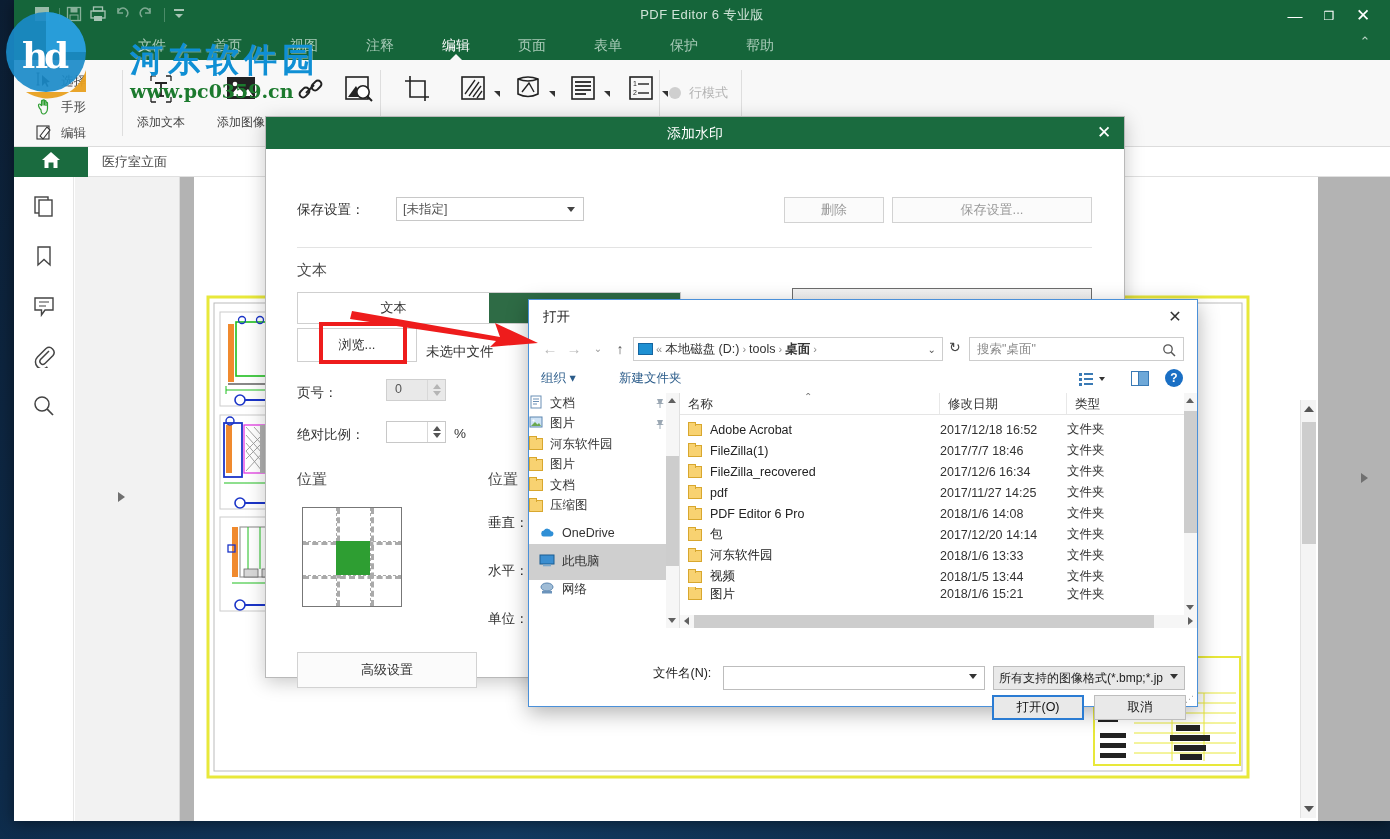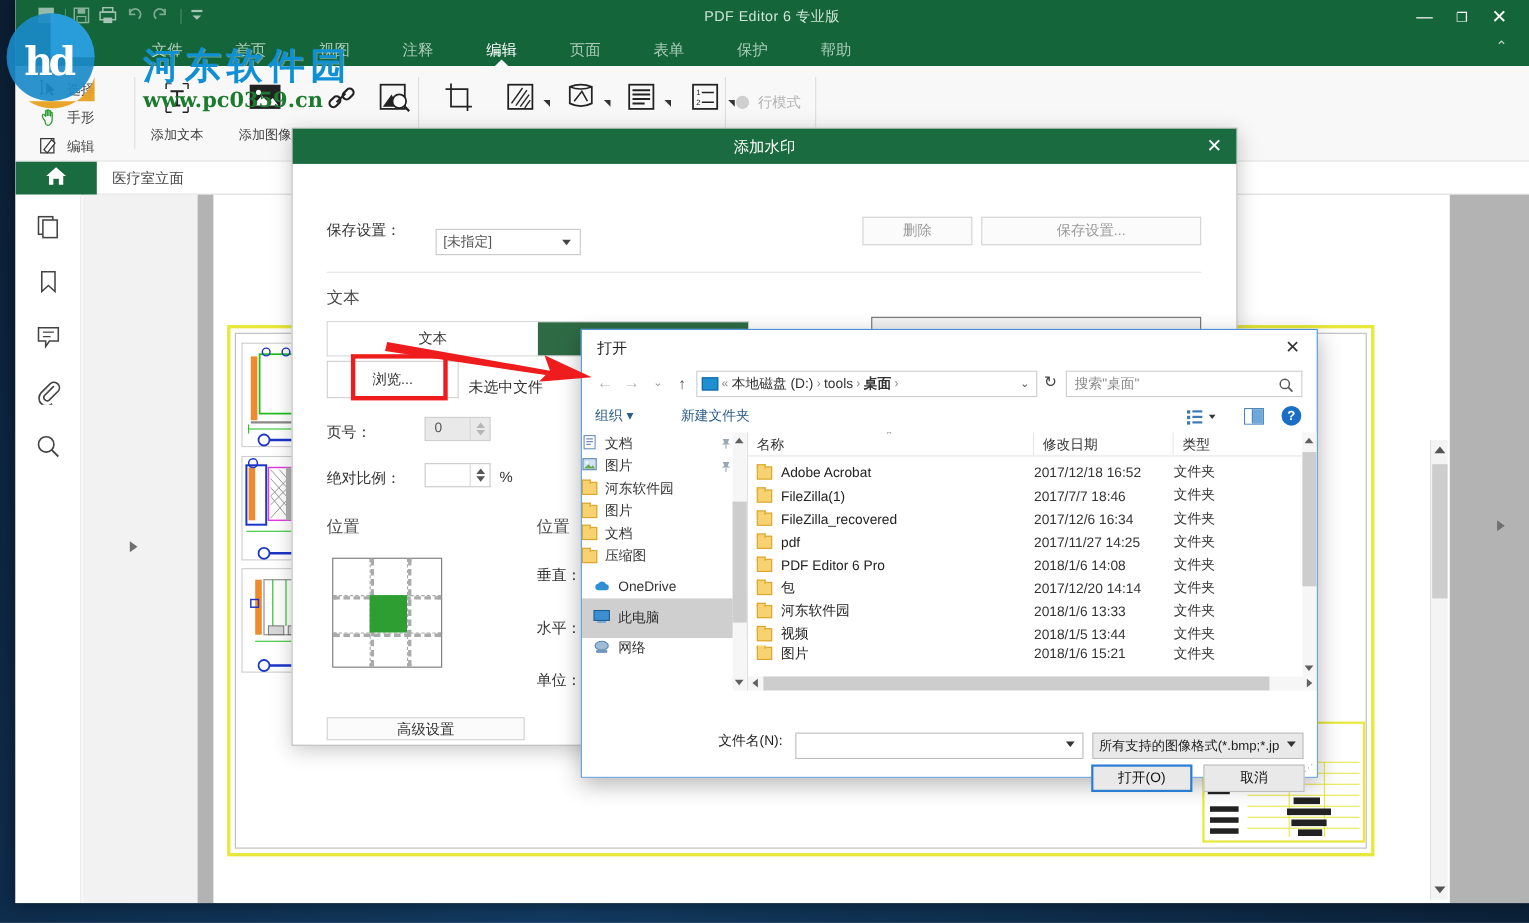--- a/index.html
+++ b/index.html
@@ -739,21 +739,21 @@
 </div>
 
 <div id="wm-dialog">
   <div id="wm-title">
     <span>添加水印</span>
     <div id="wm-close">✕</div>
   </div>
 
   <div id="wm-body">
     <div class="wm-label" style="left:31px; top:52px;">保存设置：</div>
-    <div class="wm-combo" style="left:130px; top:59px; width:132px; height:24px;">
+    <div class="wm-combo" style="left:130px; top:48px; width:188px; height:24px;">
       <span>[未指定]</span>
       <span class="cv"></span>
     </div>
     <div class="wm-btn" style="left:518px; top:48px; width:100px; height:26px;">删除</div>
     <div class="wm-btn" style="left:626px; top:48px; width:200px; height:26px;">保存设置...</div>
 
     <div class="wm-hr" style="left:31px; top:98px; width:795px;"></div>
 
     <div class="wm-section-title" style="left:31px; top:112px;">文本</div>
 
@@ -794,21 +794,21 @@
     <div class="wm-label" style="left:222px; top:461px;">单位：</div>
 
     <div id="pos-grid" style="left:36px; top:358px;">
       <div class="vl" style="left:33px;"></div>
       <div class="vl" style="left:67px;"></div>
       <div class="hl" style="top:33px;"></div>
       <div class="hl" style="top:67px;"></div>
       <div class="sel"></div>
     </div>
 
-    <div class="wm-btn enabled" style="left:31px; top:503px; width:180px; height:21px;">高级设置</div>
+    <div class="wm-btn enabled" style="left:31px; top:503px; width:180px; height:36px;">高级设置</div>
 
     <div id="preview-box" style="left:526px; top:139px;"></div>
   </div>
 </div>
 
 <div id="open-dialog">
   <div id="od-title">打开</div>
   <div id="od-close">✕</div>
 
   <div id="od-navbar">

